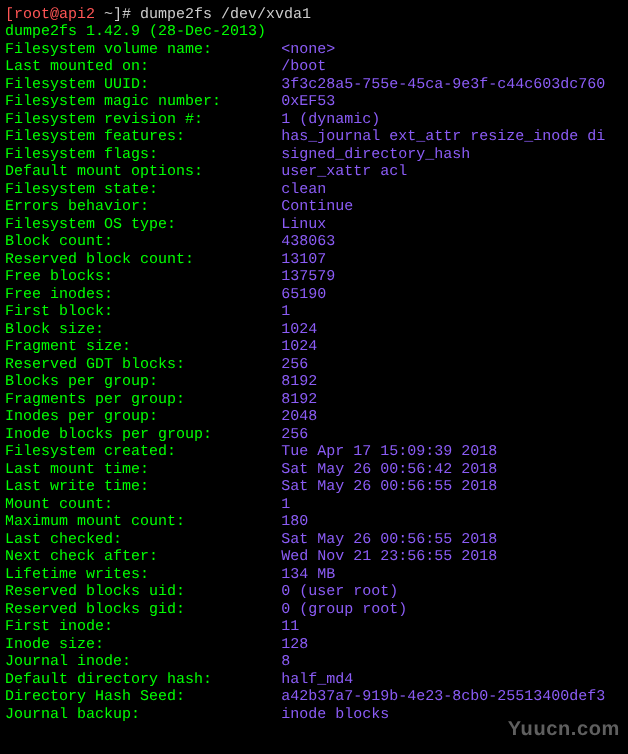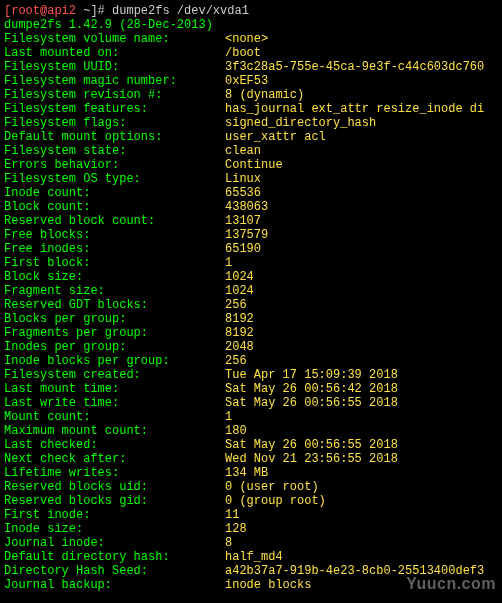--- a/index.html
+++ b/index.html
@@ -13,21 +13,21 @@
     overflow: hidden;
     color: #00ff00;
     padding: 4px 4px;
     position: relative;
   }
   .prompt-user { color: #ff5555; }
   .prompt-sep { color: #cccccc; }
   .prompt-cmd { color: #cccccc; }
   .row { white-space: pre; }
   .lbl { display: inline-block; width: 221px; font-family: Liberation Mono, monospace; }
-  .val { color: #fde047; }
+  .val { color: #8b5cf6; }
   .watermark {
     position: absolute;
     right: 6px;
     bottom: 12px;
     color: #888;
     font-family: Arial, sans-serif;
     font-size: 16px;
     font-weight: bold;
     opacity: 0.7;
     letter-spacing: 0.5px;
@@ -37,28 +37,27 @@
 </head>
 <body>
 
 <div class="row"><span class="prompt-user">[root@api2</span><span class="prompt-sep"> ~]# </span><span class="prompt-cmd">dumpe2fs /dev/xvda1</span></div>
 <div class="row">dumpe2fs 1.42.9 (28-Dec-2013)</div>
 <div id="rows-container">
     <div class="row"><span class="lbl">Filesystem volume name:</span><span class="val">&lt;none&gt;</span></div>
     <div class="row"><span class="lbl">Last mounted on:</span><span class="val">/boot</span></div>
     <div class="row"><span class="lbl">Filesystem UUID:</span><span class="val">3f3c28a5-755e-45ca-9e3f-c44c603dc760</span></div>
     <div class="row"><span class="lbl">Filesystem magic number:</span><span class="val">0xEF53</span></div>
-    <div class="row"><span class="lbl">Filesystem revision #:</span><span class="val">8 (dynamic)</span></div>
+    <div class="row"><span class="lbl">Filesystem revision #:</span><span class="val">1 (dynamic)</span></div>
     <div class="row"><span class="lbl">Filesystem features:</span><span class="val">has_journal ext_attr resize_inode di</span></div>
     <div class="row"><span class="lbl">Filesystem flags:</span><span class="val">signed_directory_hash</span></div>
     <div class="row"><span class="lbl">Default mount options:</span><span class="val">user_xattr acl</span></div>
     <div class="row"><span class="lbl">Filesystem state:</span><span class="val">clean</span></div>
     <div class="row"><span class="lbl">Errors behavior:</span><span class="val">Continue</span></div>
     <div class="row"><span class="lbl">Filesystem OS type:</span><span class="val">Linux</span></div>
-    <div class="row"><span class="lbl">Inode count:</span><span class="val">65536</span></div>
     <div class="row"><span class="lbl">Block count:</span><span class="val">438063</span></div>
     <div class="row"><span class="lbl">Reserved block count:</span><span class="val">13107</span></div>
     <div class="row"><span class="lbl">Free blocks:</span><span class="val">137579</span></div>
     <div class="row"><span class="lbl">Free inodes:</span><span class="val">65190</span></div>
     <div class="row"><span class="lbl">First block:</span><span class="val">1</span></div>
     <div class="row"><span class="lbl">Block size:</span><span class="val">1024</span></div>
     <div class="row"><span class="lbl">Fragment size:</span><span class="val">1024</span></div>
     <div class="row"><span class="lbl">Reserved GDT blocks:</span><span class="val">256</span></div>
     <div class="row"><span class="lbl">Blocks per group:</span><span class="val">8192</span></div>
     <div class="row"><span class="lbl">Fragments per group:</span><span class="val">8192</span></div>

